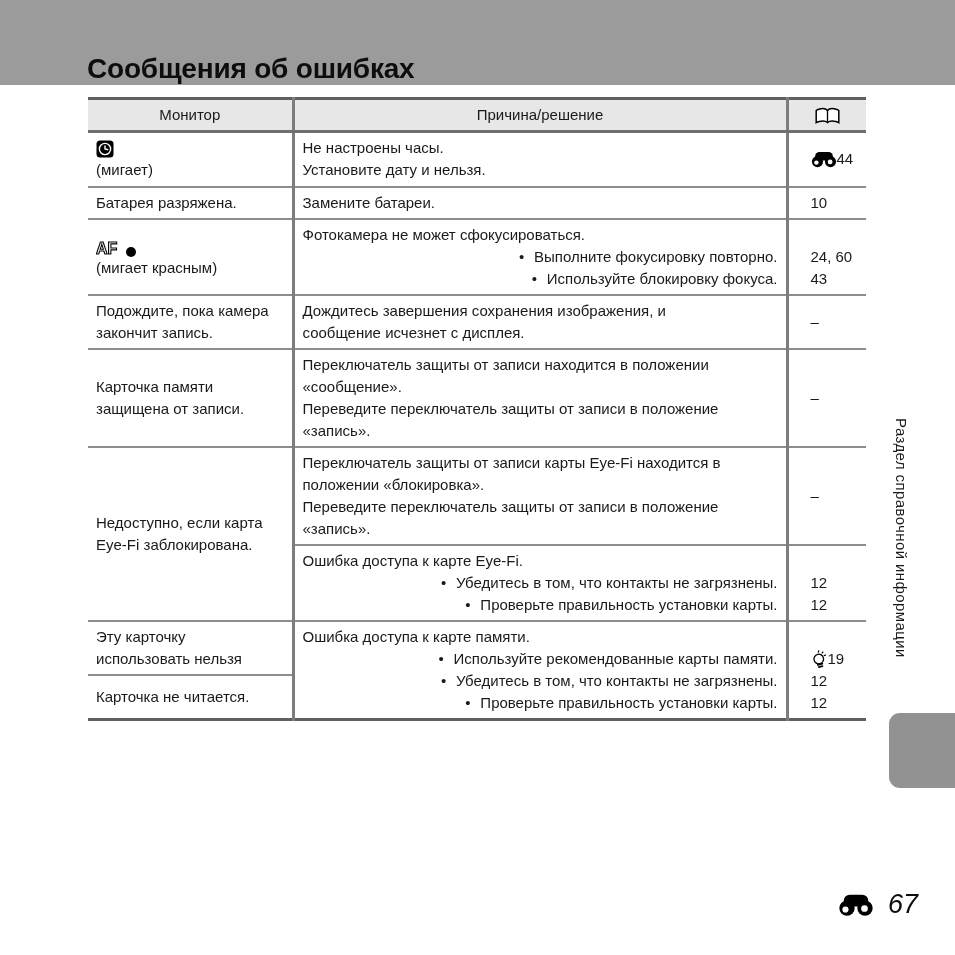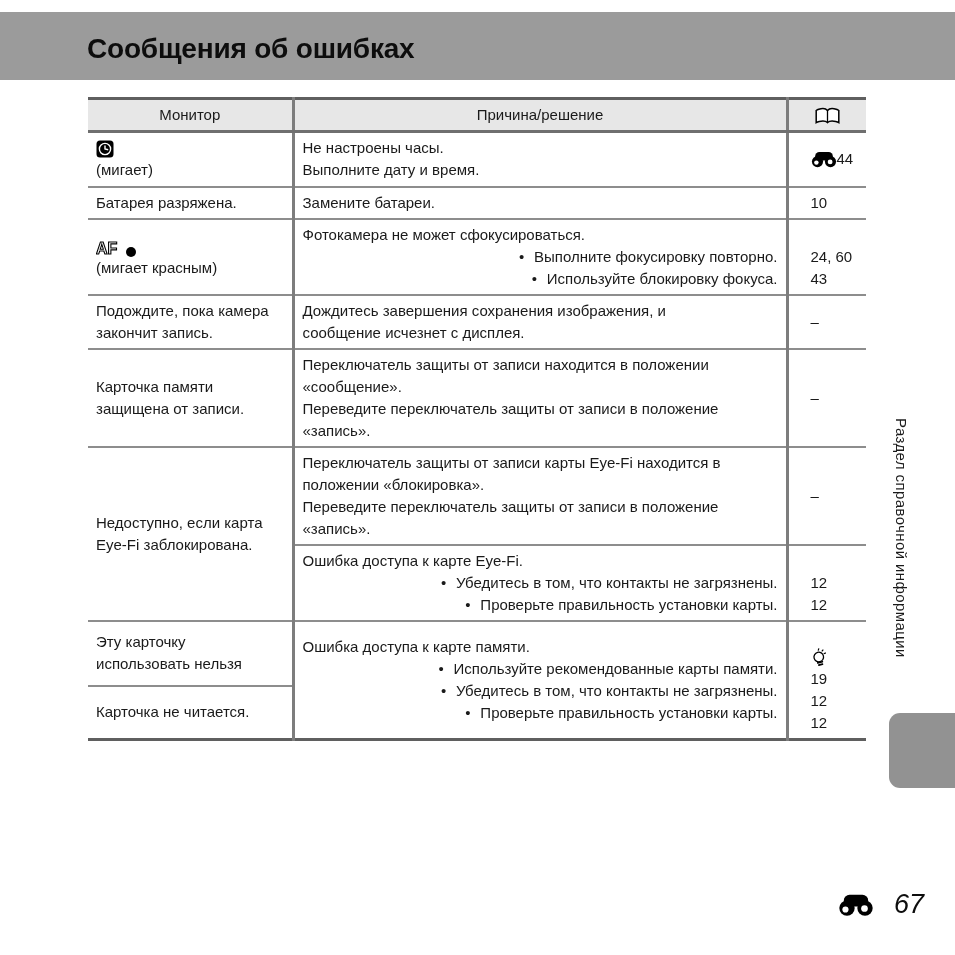--- a/index.html
+++ b/index.html
@@ -3,22 +3,22 @@
 <meta charset="utf-8">
 <style>
   html,body{margin:0;padding:0;}
   body{
     width:955px;height:955px;position:relative;background:#ffffff;
     font-family:"Liberation Sans","DejaVu Sans",sans-serif;
     color:#1a1a1a;overflow:hidden;
   }
   
   .band{
-    position:absolute;left:0;top:12px;width:955px;height:68px;
-    background:#9b9b9b;display:flex;align-items:center;
+    position:absolute;left:0;top:0;width:955px;height:85px;
+    background:#9b9b9b;display:flex;align-items:flex-end;
   }
   .band h1{
     margin:0 0 0 87px;font-size:28px;font-weight:bold;color:#0d0d0d;
     letter-spacing:-0.2px;padding-top:6px;
   }
   
   .tbl-wrap{position:absolute;left:88px;top:97px;}
   table{
     border-collapse:collapse;table-layout:fixed;width:778px;
     border-top:3px solid #5f5f5f;border-bottom:3px solid #5f5f5f;
@@ -46,21 +46,21 @@
     position:absolute;left:893px;top:418px;
     writing-mode:vertical-rl;font-size:15px;color:#1a1a1a;letter-spacing:0.4px;
   }
   .side-tab{
     position:absolute;left:889px;top:713px;width:66px;height:75px;
     background:#929292;border-radius:11px 0 0 11px;
   }
   .page-ref{
     position:absolute;left:838px;top:889px;display:flex;align-items:center;
   }
-  .page-ref .num{font-size:27px;font-style:italic;color:#0d0d0d;margin-left:20px;}
+  .page-ref .num{font-size:27px;font-style:italic;color:#0d0d0d;margin-left:14px;}
 </style>
 </head>
 <body>
 
 <div class="band">
   <h1>Сообщения об ошибках</h1>
 </div>
 
 <div class="tbl-wrap">
 <table>
@@ -87,21 +87,21 @@
         <svg class="icn" width="18" height="18" viewBox="0 0 18 18">
           <rect x="0.5" y="0.5" width="17" height="17" rx="3.5" fill="#000000"></rect>
           <circle cx="9" cy="9" r="5.6" fill="none" stroke="#ffffff" stroke-width="1.4"></circle>
           <path d="M9 5.4 L9 9 L12.2 9.8" stroke="#ffffff" stroke-width="1.4" fill="none"></path>
         </svg>
       </div>
       <div class="line">(мигает)</div>
     </td>
     <td>
       <div class="line">Не настроены часы.</div>
-      <div class="line">Выполните дату и время.</div>
+      <div class="line">Установите дату и нельзя.</div>
     </td>
     <td class="ref">
       <div class="line" style="display:flex;align-items:center;">
         <svg class="icn" width="26" height="18" viewBox="0 0 28 19">
           <rect x="4.5" y="2" width="19" height="9" rx="4.5" fill="#000000"></rect>
           <circle cx="7" cy="12.3" r="6" fill="#000000"></circle>
           <circle cx="21" cy="12.3" r="6" fill="#000000"></circle>
           <circle cx="5.8" cy="13.4" r="2.4" fill="#ffffff"></circle>
           <circle cx="20.6" cy="12.6" r="2.6" fill="#ffffff"></circle>
         </svg>
@@ -223,21 +223,21 @@
             </div>
       <div class="bullet-line">
               <span>Убедитесь в том, что контакты не загрязнены.</span>
             </div>
       <div class="bullet-line">
               <span>Проверьте правильность установки карты.</span>
             </div>
     </td>
     <td rowspan="2" class="ref">
       <div class="spacer"></div>
-      <div class="line" style="display:flex;align-items:flex-start;flex-direction:column;">
+      <div class="line" style="display:flex;align-items:flex-end;">
         <svg class="icn" width="17" height="20" viewBox="0 0 17 20">
           <g transform="rotate(-14 8 10)">
             <path d="M9 2.6 L10.2 0.6 M12.3 4.2 L14.2 3.0 M13.6 7.0 L15.9 6.7" stroke="#000000" stroke-width="1.2" fill="none"></path>
             <circle cx="8" cy="9" r="4.8" fill="#ffffff" stroke="#000000" stroke-width="1.3"></circle>
             <rect x="4.8" y="13.6" width="6.4" height="1.7" rx="0.8" fill="#000000"></rect>
             <rect x="5.3" y="16" width="5.4" height="1.7" rx="0.8" fill="#000000"></rect>
           </g>
         </svg>
               <span>19</span>
       </div>

